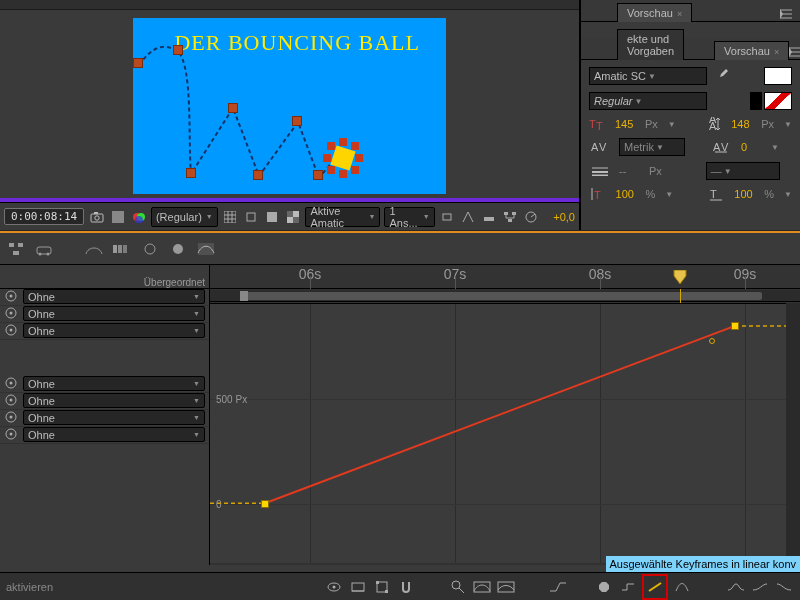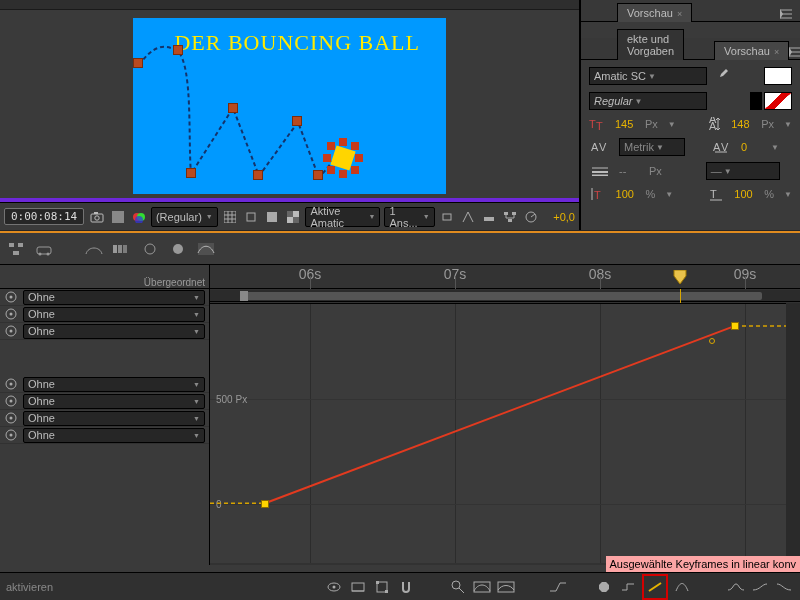--- a/index.html
+++ b/index.html
@@ -44,21 +44,21 @@
   
   .focus-line { position:absolute; left:0; top:231px; height:2px; width:800px; background:#e08b1f; }
   
   .timeline { position:absolute; left:0; top:233px; width:800px; height:367px; background:#3a3a3a; }
   .tl-top { height:32px; display:flex; align-items:center; gap:8px; padding:0 6px; border-bottom:1px solid #000; }
   .tl-top .icon-btn svg { opacity:.85; }
   .tl-body { display:flex; height:300px; }
   .layer-col { width:210px; border-right:1px solid #000; background:#3a3a3a; display:flex; flex-direction:column; }
   .layer-head { height:24px; display:flex; align-items:flex-end; justify-content:flex-end; padding:0 4px; border-bottom:1px solid #000; }
   .layer-head span { font-size:10px; color:#999; }
-  .layer-row { height:17px; display:flex; align-items:center; padding:0 4px; gap:5px; border-bottom:1px solid #313131; background:#3a3a3a; }
+  .layer-row { height:17px; display:flex; padding:0 4px; gap:5px; border-bottom:1px solid #313131; background:#3a3a3a; }
   .eye { width:14px; height:14px; }
   .chip { background:#262626; border:1px solid #000; border-radius:2px; height:15px; flex:1; display:flex; align-items:center; padding:0 4px; justify-content:space-between; }
   .chip .tri-s { font-size:7px; }
   .layer-gap { height:36px; }
   
   .graph-col { flex:1; position:relative; background:#323232; }
   .ruler { position:absolute; left:0; top:0; right:0; height:24px; background:#333; border-bottom:1px solid #000; }
   .ruler .tick-major { position:absolute; top:11px; height:13px; width:1px; background:#555; }
   .ruler .tick-label { position:absolute; top:1px; font-size:14px; color:#999; transform:translateX(-50%); }
   .workarea { position:absolute; left:0; top:25px; right:0; height:12px; background:#2b2b2b; border-bottom:1px solid #000; }
@@ -70,21 +70,21 @@
   .grid-v { position:absolute; top:0; bottom:0; width:1px; background:#333; }
   .grid-v.major { background:#2c2c2c; }
   .grid-h { position:absolute; left:0; right:0; height:1px; background:#333; }
   .ylabel { position:absolute; left:6px; font-size:10px; color:#999; transform:translateY(-50%); }
   .curve { position:absolute; left:0; top:0; width:100%; height:100%; }
   .kf-y { position:absolute; width:8px; height:8px; background:#ffd400; border:1px solid #8a6b00; transform:translate(-50%,-50%); }
   .tan { position:absolute; width:6px; height:6px; border:1px solid #d9a600; border-radius:50%; background:#3b3b3b; transform:translate(-50%,-50%); }
   
   .tl-bottom { position:absolute; left:0; right:0; bottom:0; height:28px; display:flex; align-items:center; background:#303030; border-top:1px solid #000; padding:0 6px; gap:4px; }
   .tl-bottom .sp { flex:1; }
-  .bot-right-text { position:absolute; bottom:28px; right:0; background:#fca5a5; color:#000; padding:2px 4px; font-size:11px; }
+  .bot-right-text { position:absolute; bottom:28px; right:0; background:#7dd3fc; color:#000; padding:2px 4px; font-size:11px; }
   .red-sel { border:2px solid #d40000; padding:1px; }
   .scroll-v { position:absolute; right:0; top:38px; width:14px; height:262px; background:#2a2a2a; }
   .plus { color:#e8b400;margin-left:10px; }
 </style>
 </head>
 <body>
 
 <div class="viewer-wrap">
   <div class="tabstrip"></div>
 

